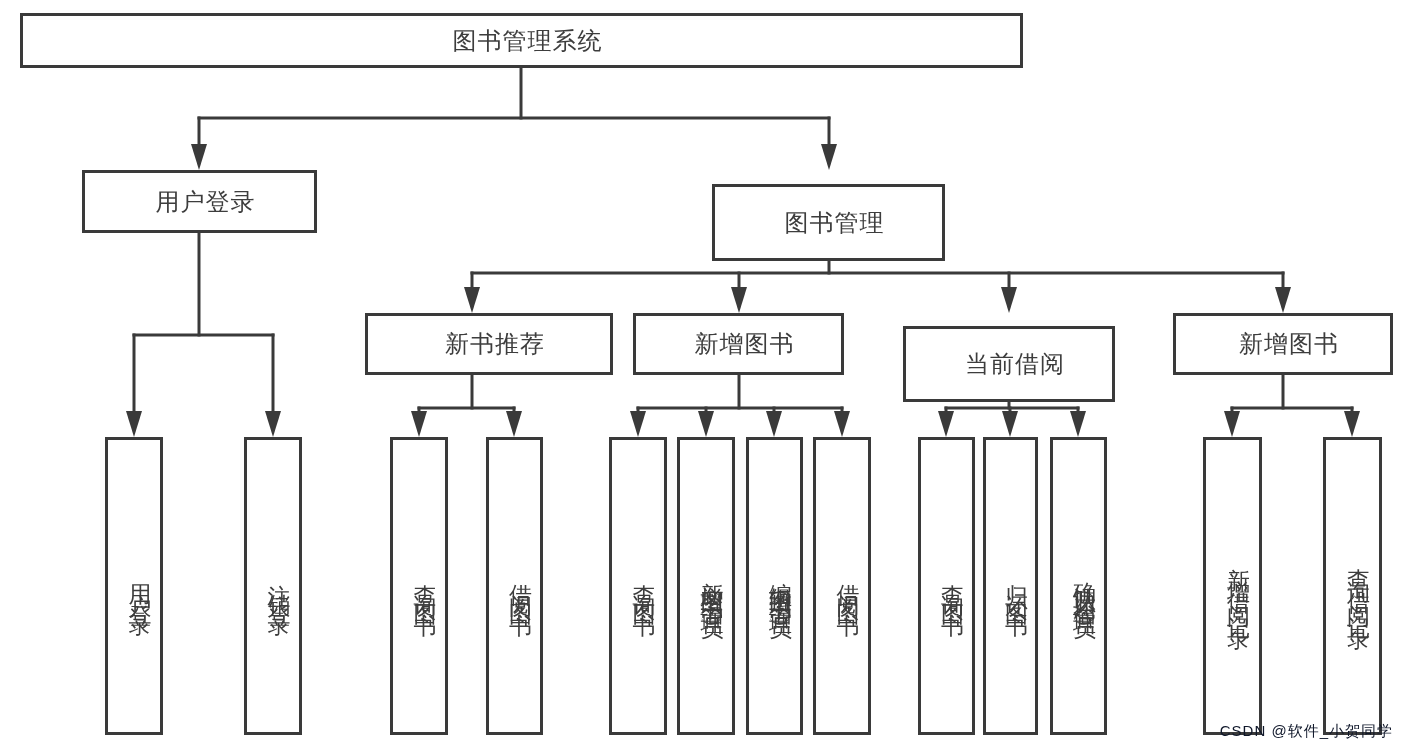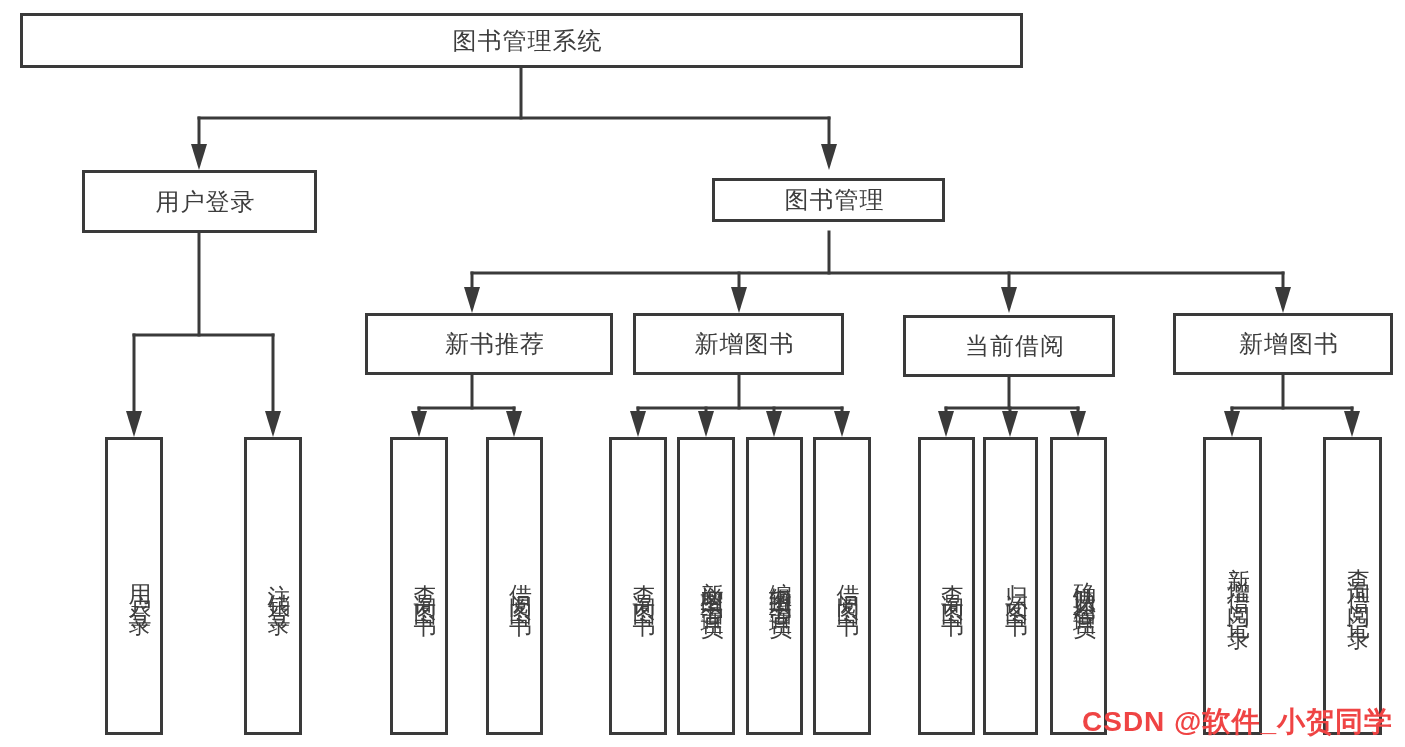--- a/index.html
+++ b/index.html
@@ -32,25 +32,24 @@
     font-size: 23px;
     line-height: 1;
   }
   .len4 { letter-spacing: 10px; }
   .len6 { letter-spacing: 12px; }
   .len9 { letter-spacing: 5px; }
   .watermark {
     position: absolute;
     right: 12px;
     bottom: 6px;
-    font-size: 28px;
+    font-size: 15px;
     letter-spacing: 1px;
-    color: #ef4444;
+    color: #0f172a;
     white-space: nowrap;
-    font-weight: bold;
   }
 </style>
 </head>
 <body>
 
 <div class="stage">
 
   <svg class="wires" viewBox="0 0 1405 747">
 
     <g>
@@ -127,31 +126,31 @@
     </g>
   </svg>
 
   <div class="node box-h" style="left:20px;top:13px;width:1003px;height:55px">
     <span>图书管理系统</span>
   </div>
 
   <div class="node box-h" style="left:82px;top:170px;width:235px;height:63px">
     <span>用户登录</span>
   </div>
-  <div class="node box-h" style="left:712px;top:178px;width:233px;height:44px">
+  <div class="node box-h" style="left:712px;top:184px;width:233px;height:77px">
     <span>图书管理</span>
   </div>
 
   <div class="node box-h" style="left:365px;top:313px;width:248px;height:62px">
     <span>新书推荐</span>
   </div>
   <div class="node box-h" style="left:633px;top:313px;width:211px;height:62px">
     <span>新增图书</span>
   </div>
-  <div class="node box-h" style="left:903px;top:315px;width:212px;height:62px">
+  <div class="node box-h" style="left:903px;top:326px;width:212px;height:76px">
     <span>当前借阅</span>
   </div>
   <div class="node box-h" style="left:1173px;top:313px;width:220px;height:62px">
     <span>新增图书</span>
   </div>
 
   <div class="node box-v len4" style="left:105px;top:437px;width:58px;height:298px">
     <span>用户登录</span>
   </div>
   <div class="node box-v len4" style="left:244px;top:437px;width:58px;height:298px">

